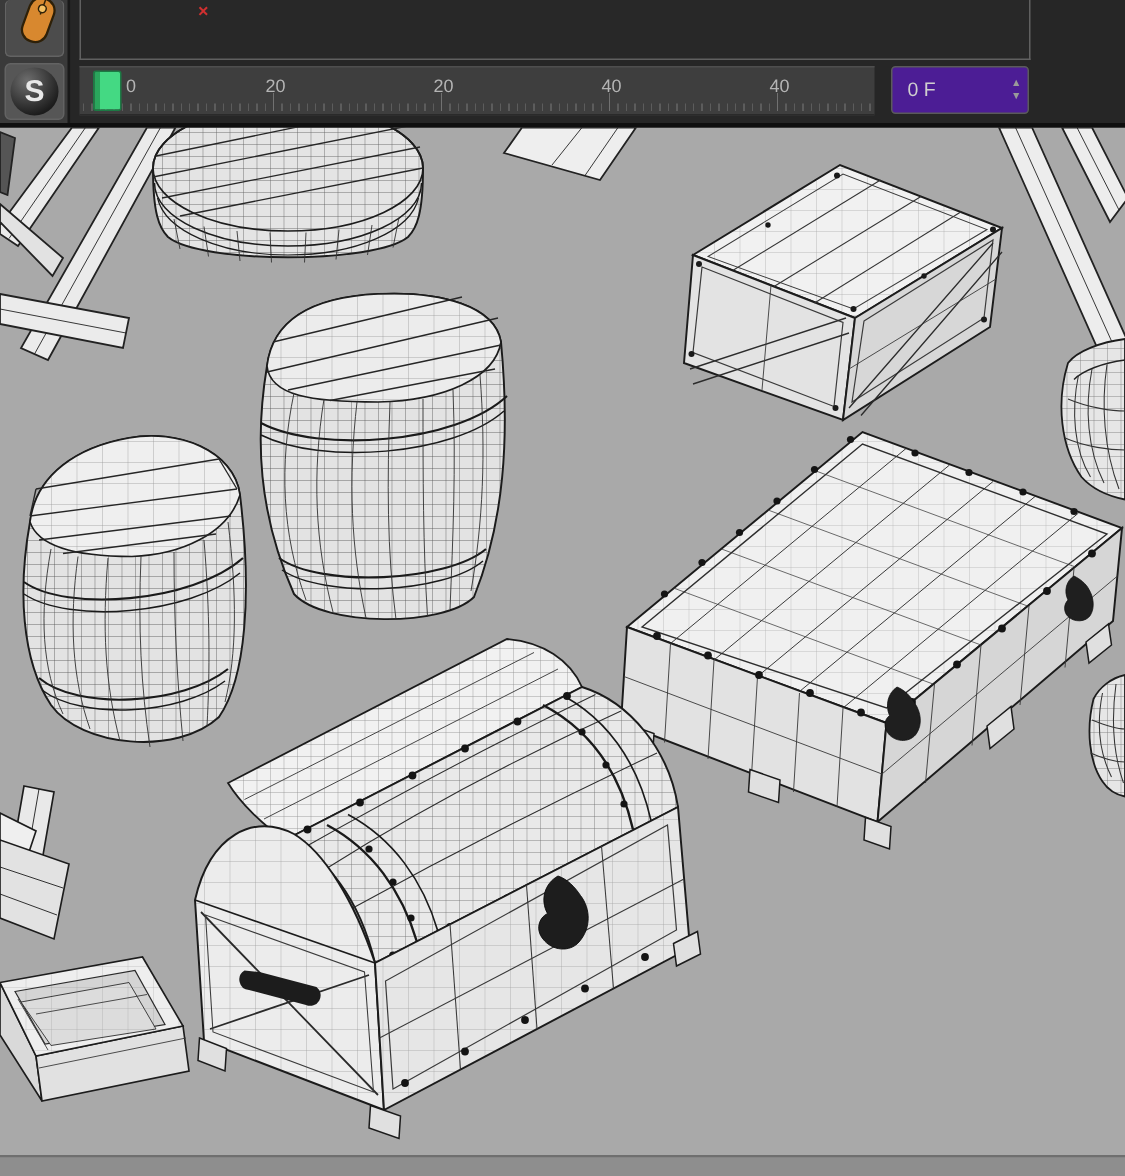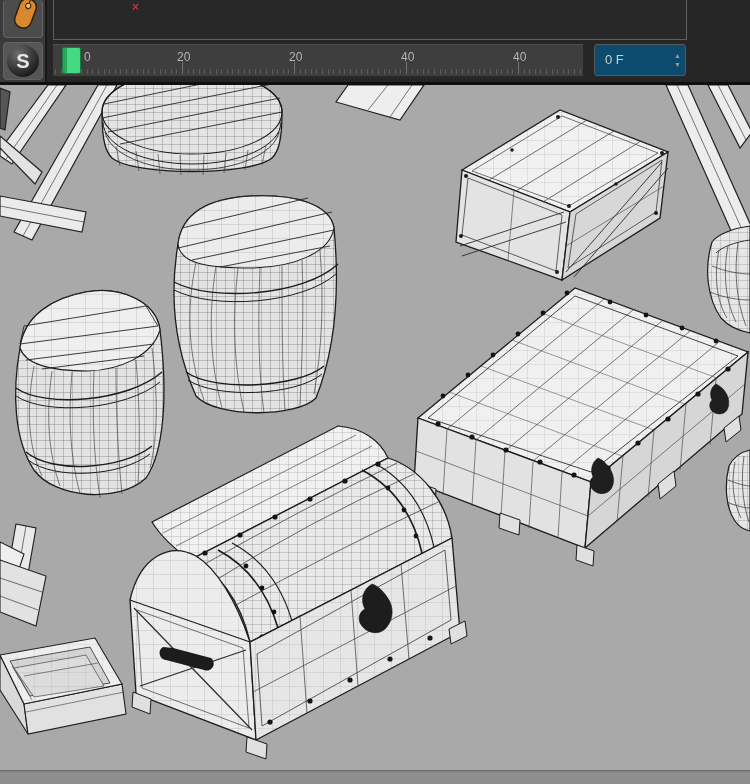--- a/index.html
+++ b/index.html
@@ -74,21 +74,21 @@
   }
   .playhead {
     position: absolute; left: 9px; top: 2px;
     width: 19px; height: 27px;
     background: linear-gradient(90deg, #2aa55c 0 4px, #44d983 4px);
     border: 1px solid #1c7a44; border-radius: 2px;
   }
   .frame-box {
     position: absolute; left: 594px; top: 44px;
     width: 92px; height: 32px;
-    background: #0c4a6e;
+    background: #4c1d95;
     border: 1px solid #5a5a5a; border-radius: 3px;
     color: #cfcfcf; font-size: 13px; line-height: 30px;
     padding-left: 10px;
   }
   .spinner {
     position: absolute; right: 4px; top: 6px;
     display: flex; flex-direction: column;
     color: #9a9a9a; font-size: 7px; line-height: 9px;
     cursor: pointer; text-align: center;
   }

